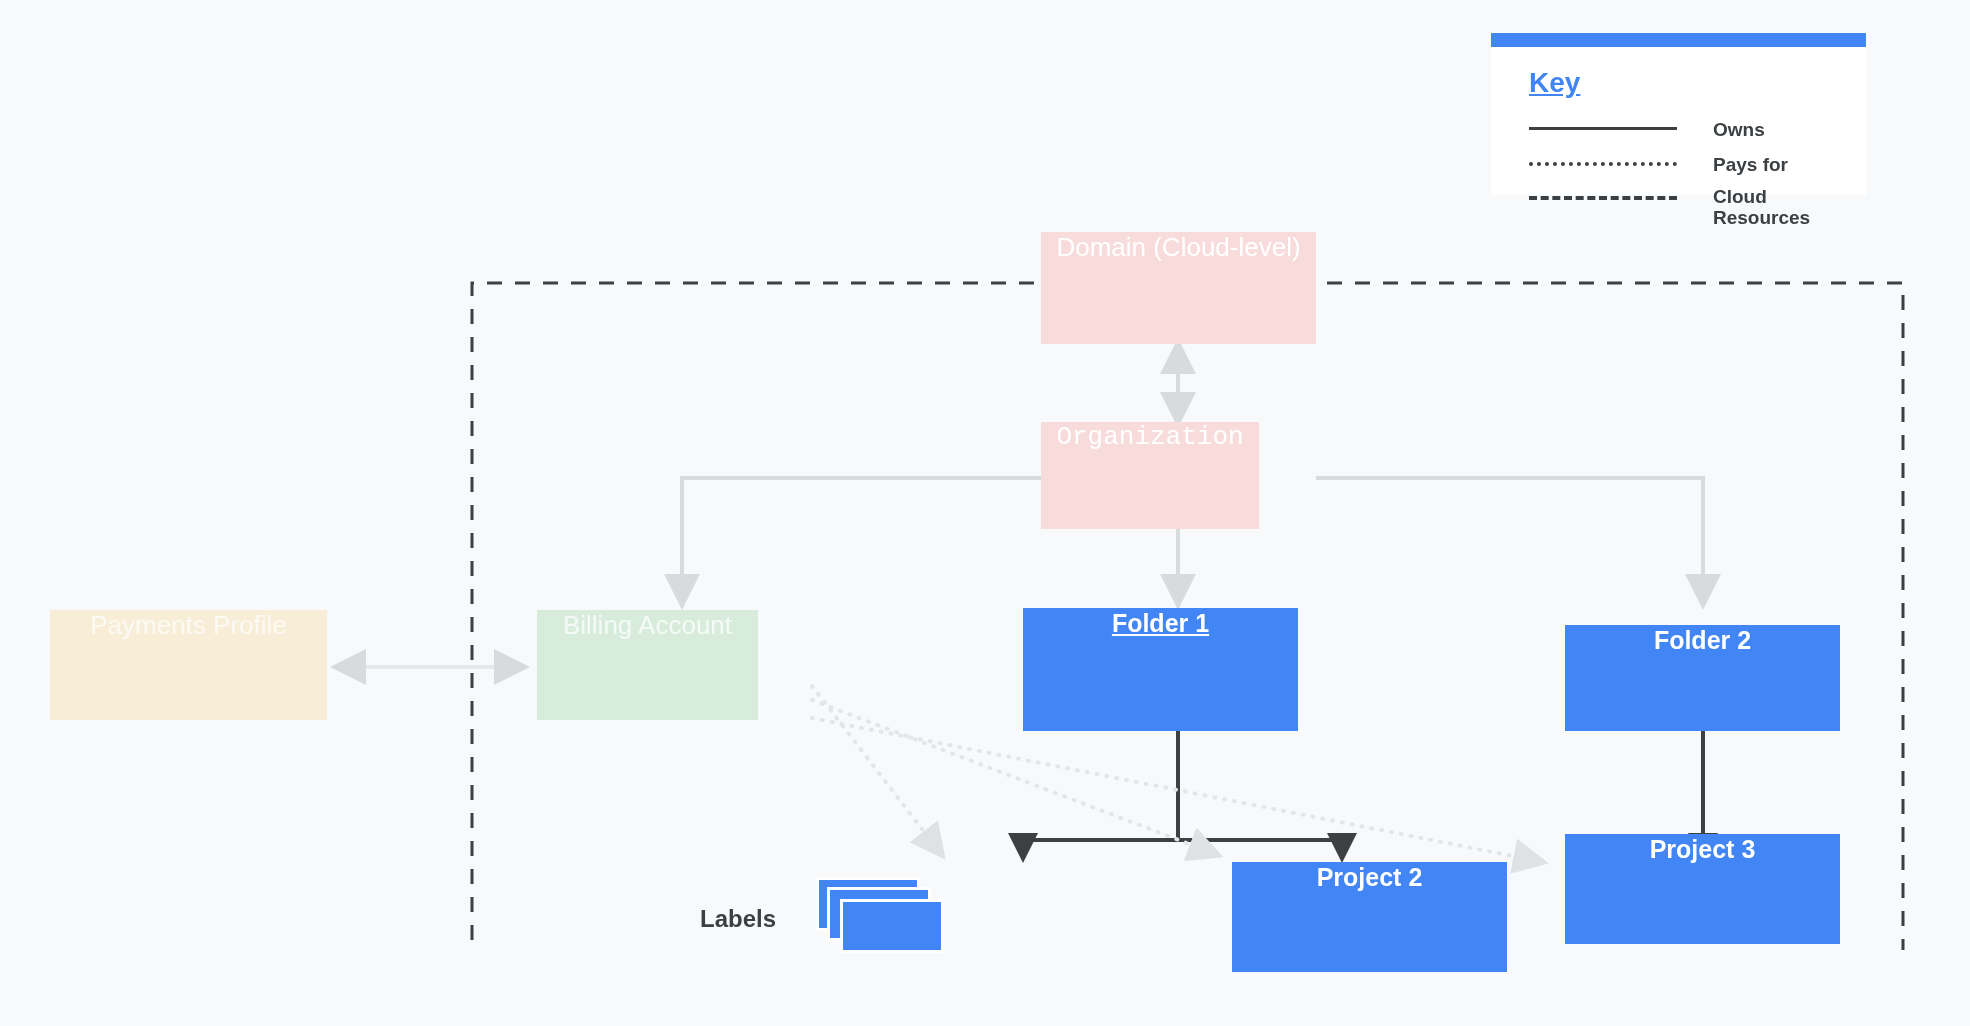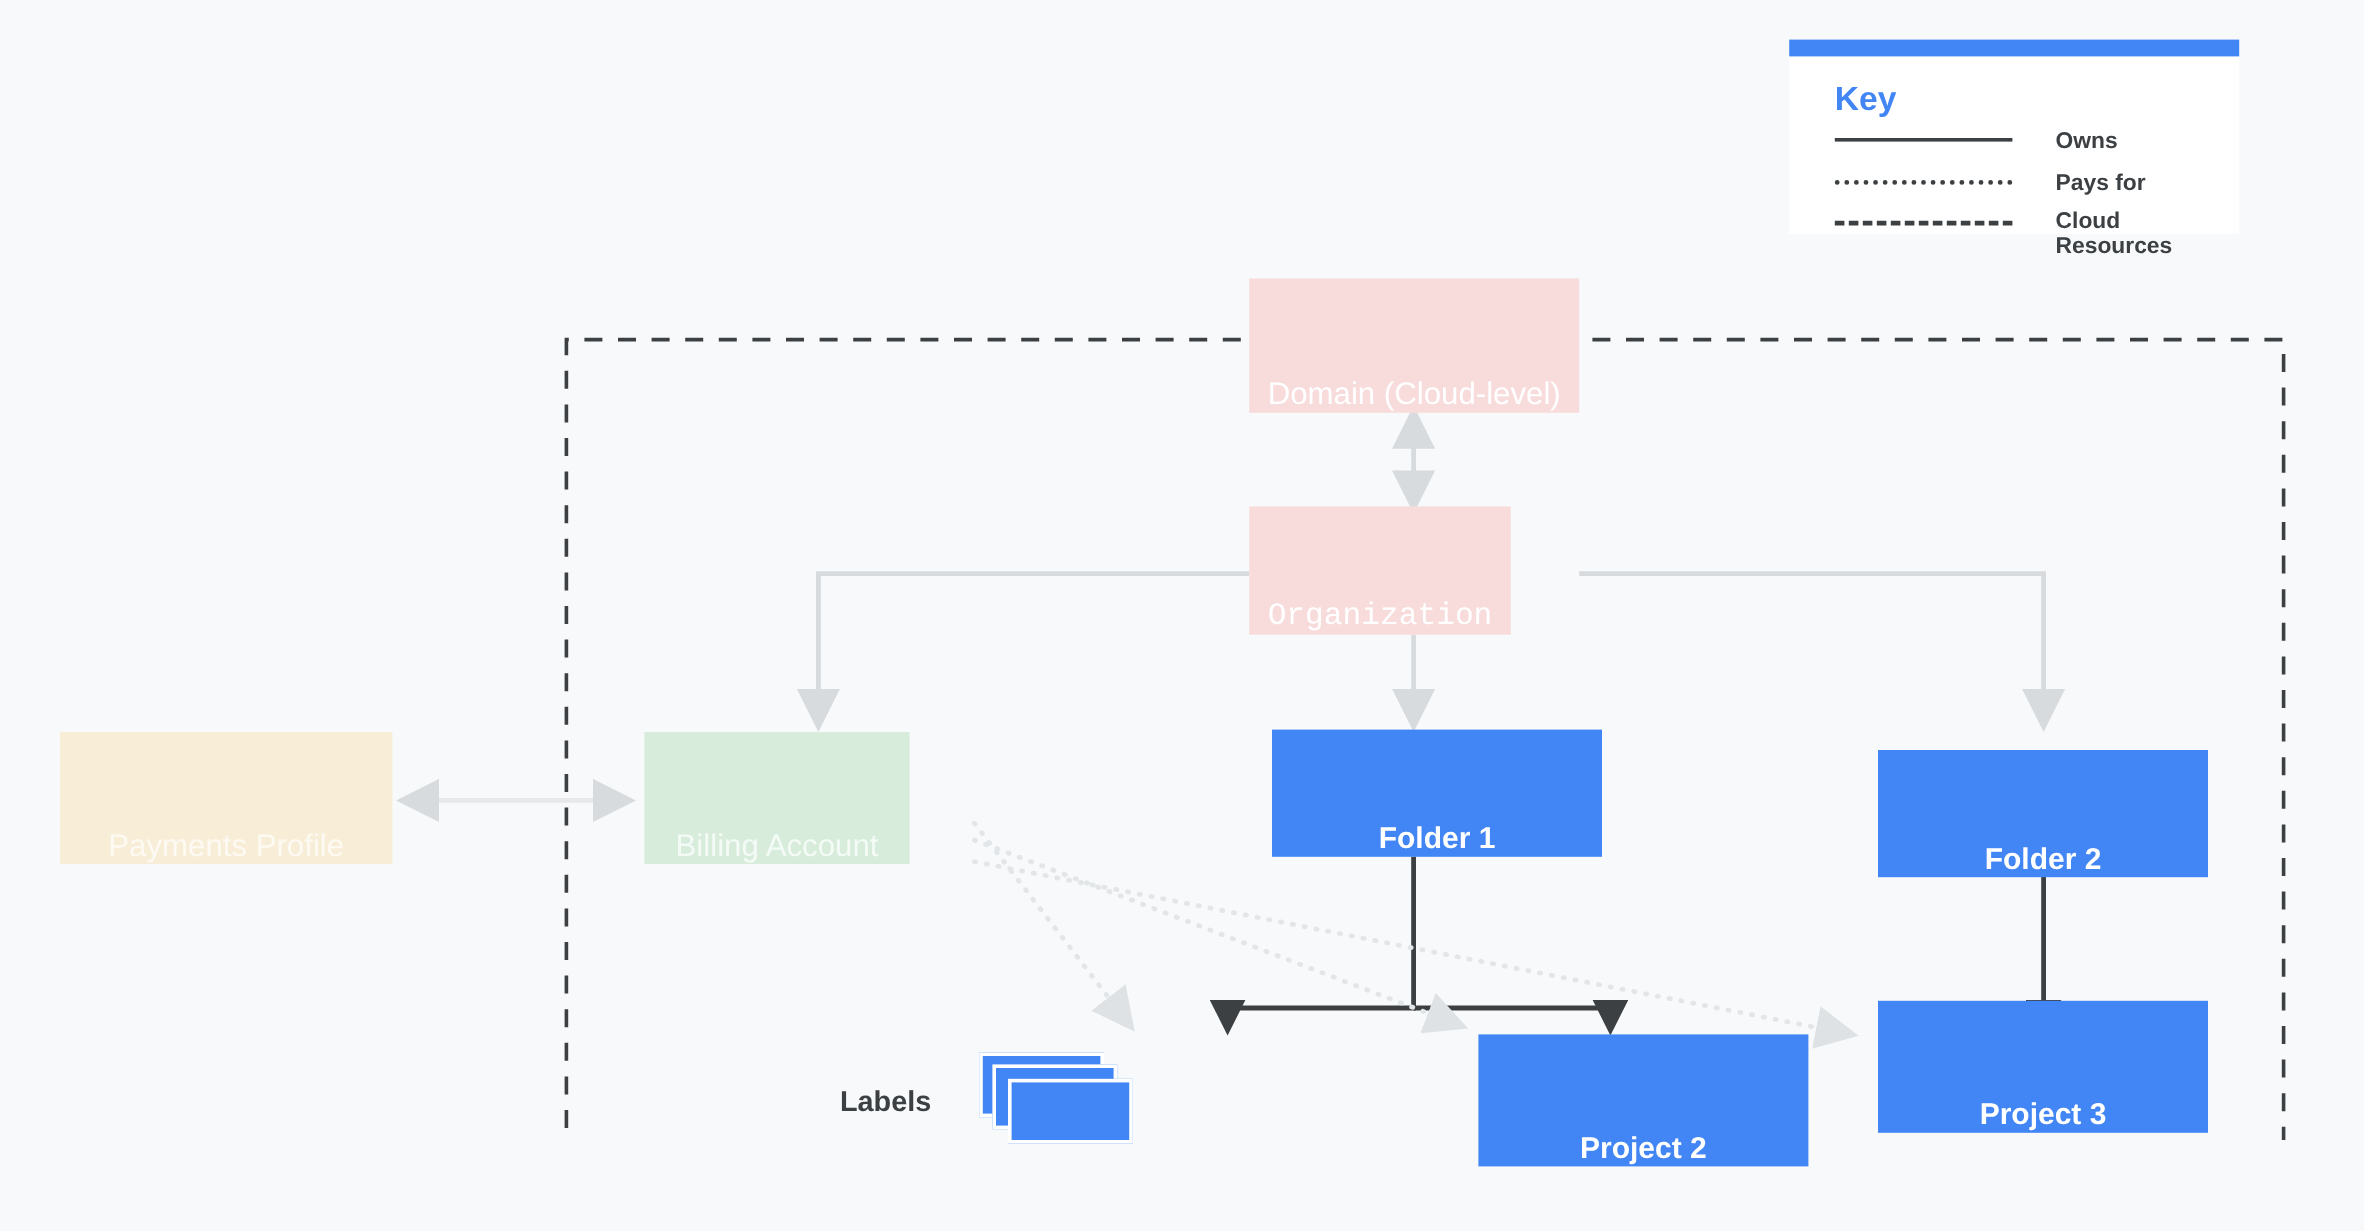--- a/index.html
+++ b/index.html
@@ -37,21 +37,21 @@
     font-weight: 400;
     color: #757b80;
     letter-spacing: -0.5px;
     white-space: nowrap;
   }
 
   
   .node {
     position: absolute;
     display: flex;
-    align-items: flex-end;
+    align-items: flex-start;
     justify-content: center;
     box-sizing: border-box;
     text-align: center;
     line-height: 1.2;
   }
   .node-pink {
     background: #f8dcdc;
     color: #ffffff;
     font-size: 26px;
     font-weight: 400;
@@ -93,21 +93,22 @@
     padding: 22px 30px 18px 38px;
     position: relative;
     height: 148px;
     box-sizing: border-box;
   }
   .key-title {
     color: #4285f4;
     font-size: 28px;
     font-weight: 700;
     line-height: 1;
-    margin: 0 0 8px 0;
+    margin: 0 0 20px 0;
+    text-decoration: underline;
   }
   .key-row {
     display: flex;
     align-items: center;
     margin-bottom: 9px;
     height: 26px;
   }
   .key-sample {
     width: 148px;
     flex: 0 0 148px;
@@ -211,21 +212,21 @@
   </div>
 
   <div class="node node-cream" style="left:50px; top:610px; width:277px; height:110px;">
     <span>Payments Profile</span>
   </div>
 
   <div class="node node-green" style="left:537px; top:610px; width:221px; height:110px;">
     <span>Billing Account</span>
   </div>
 
-  <div class="node node-blue" style="left:1060px; top:608px; width:275px; height:106px;">
+  <div class="node node-blue" style="left:1023px; top:608px; width:275px; height:123px;text-decoration:underline;">
     <span>Folder 1</span>
   </div>
 
   <div class="node node-blue" style="left:1565px; top:608px; width:275px; height:106px;margin-top:17px;">
     <span>Folder 2</span>
   </div>
 
 
   <div class="node node-blue" style="left:1232px; top:862px; width:275px; height:110px;">
     <span>Project 2</span>

